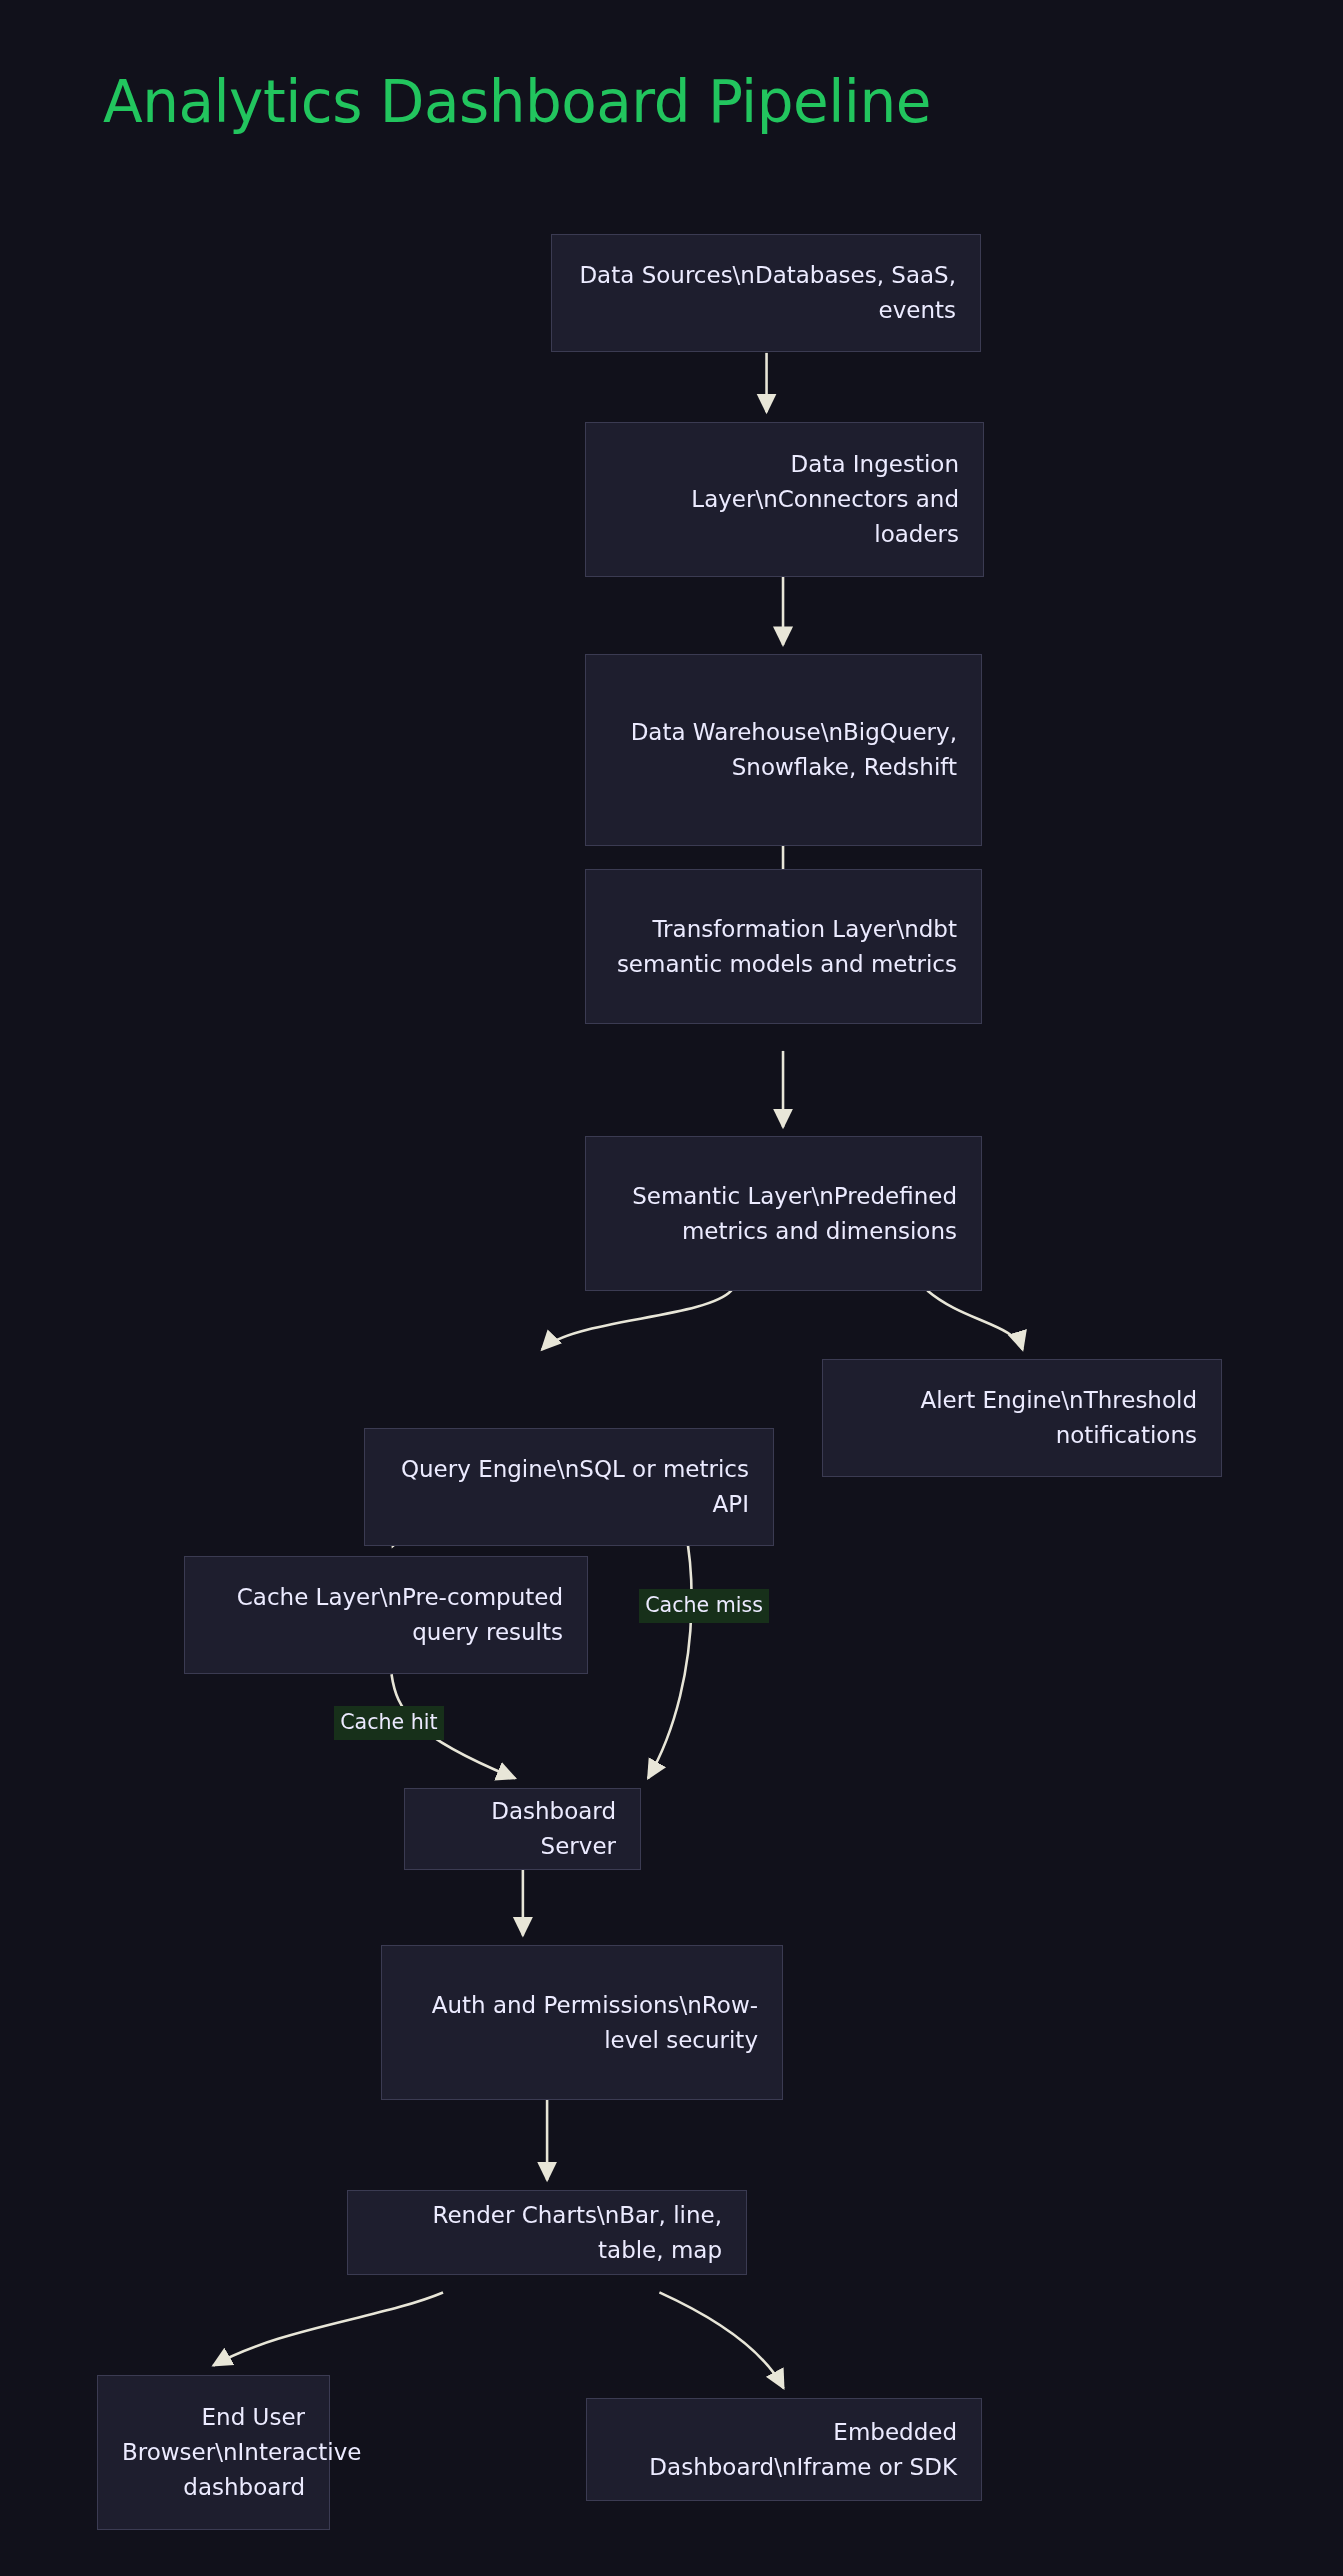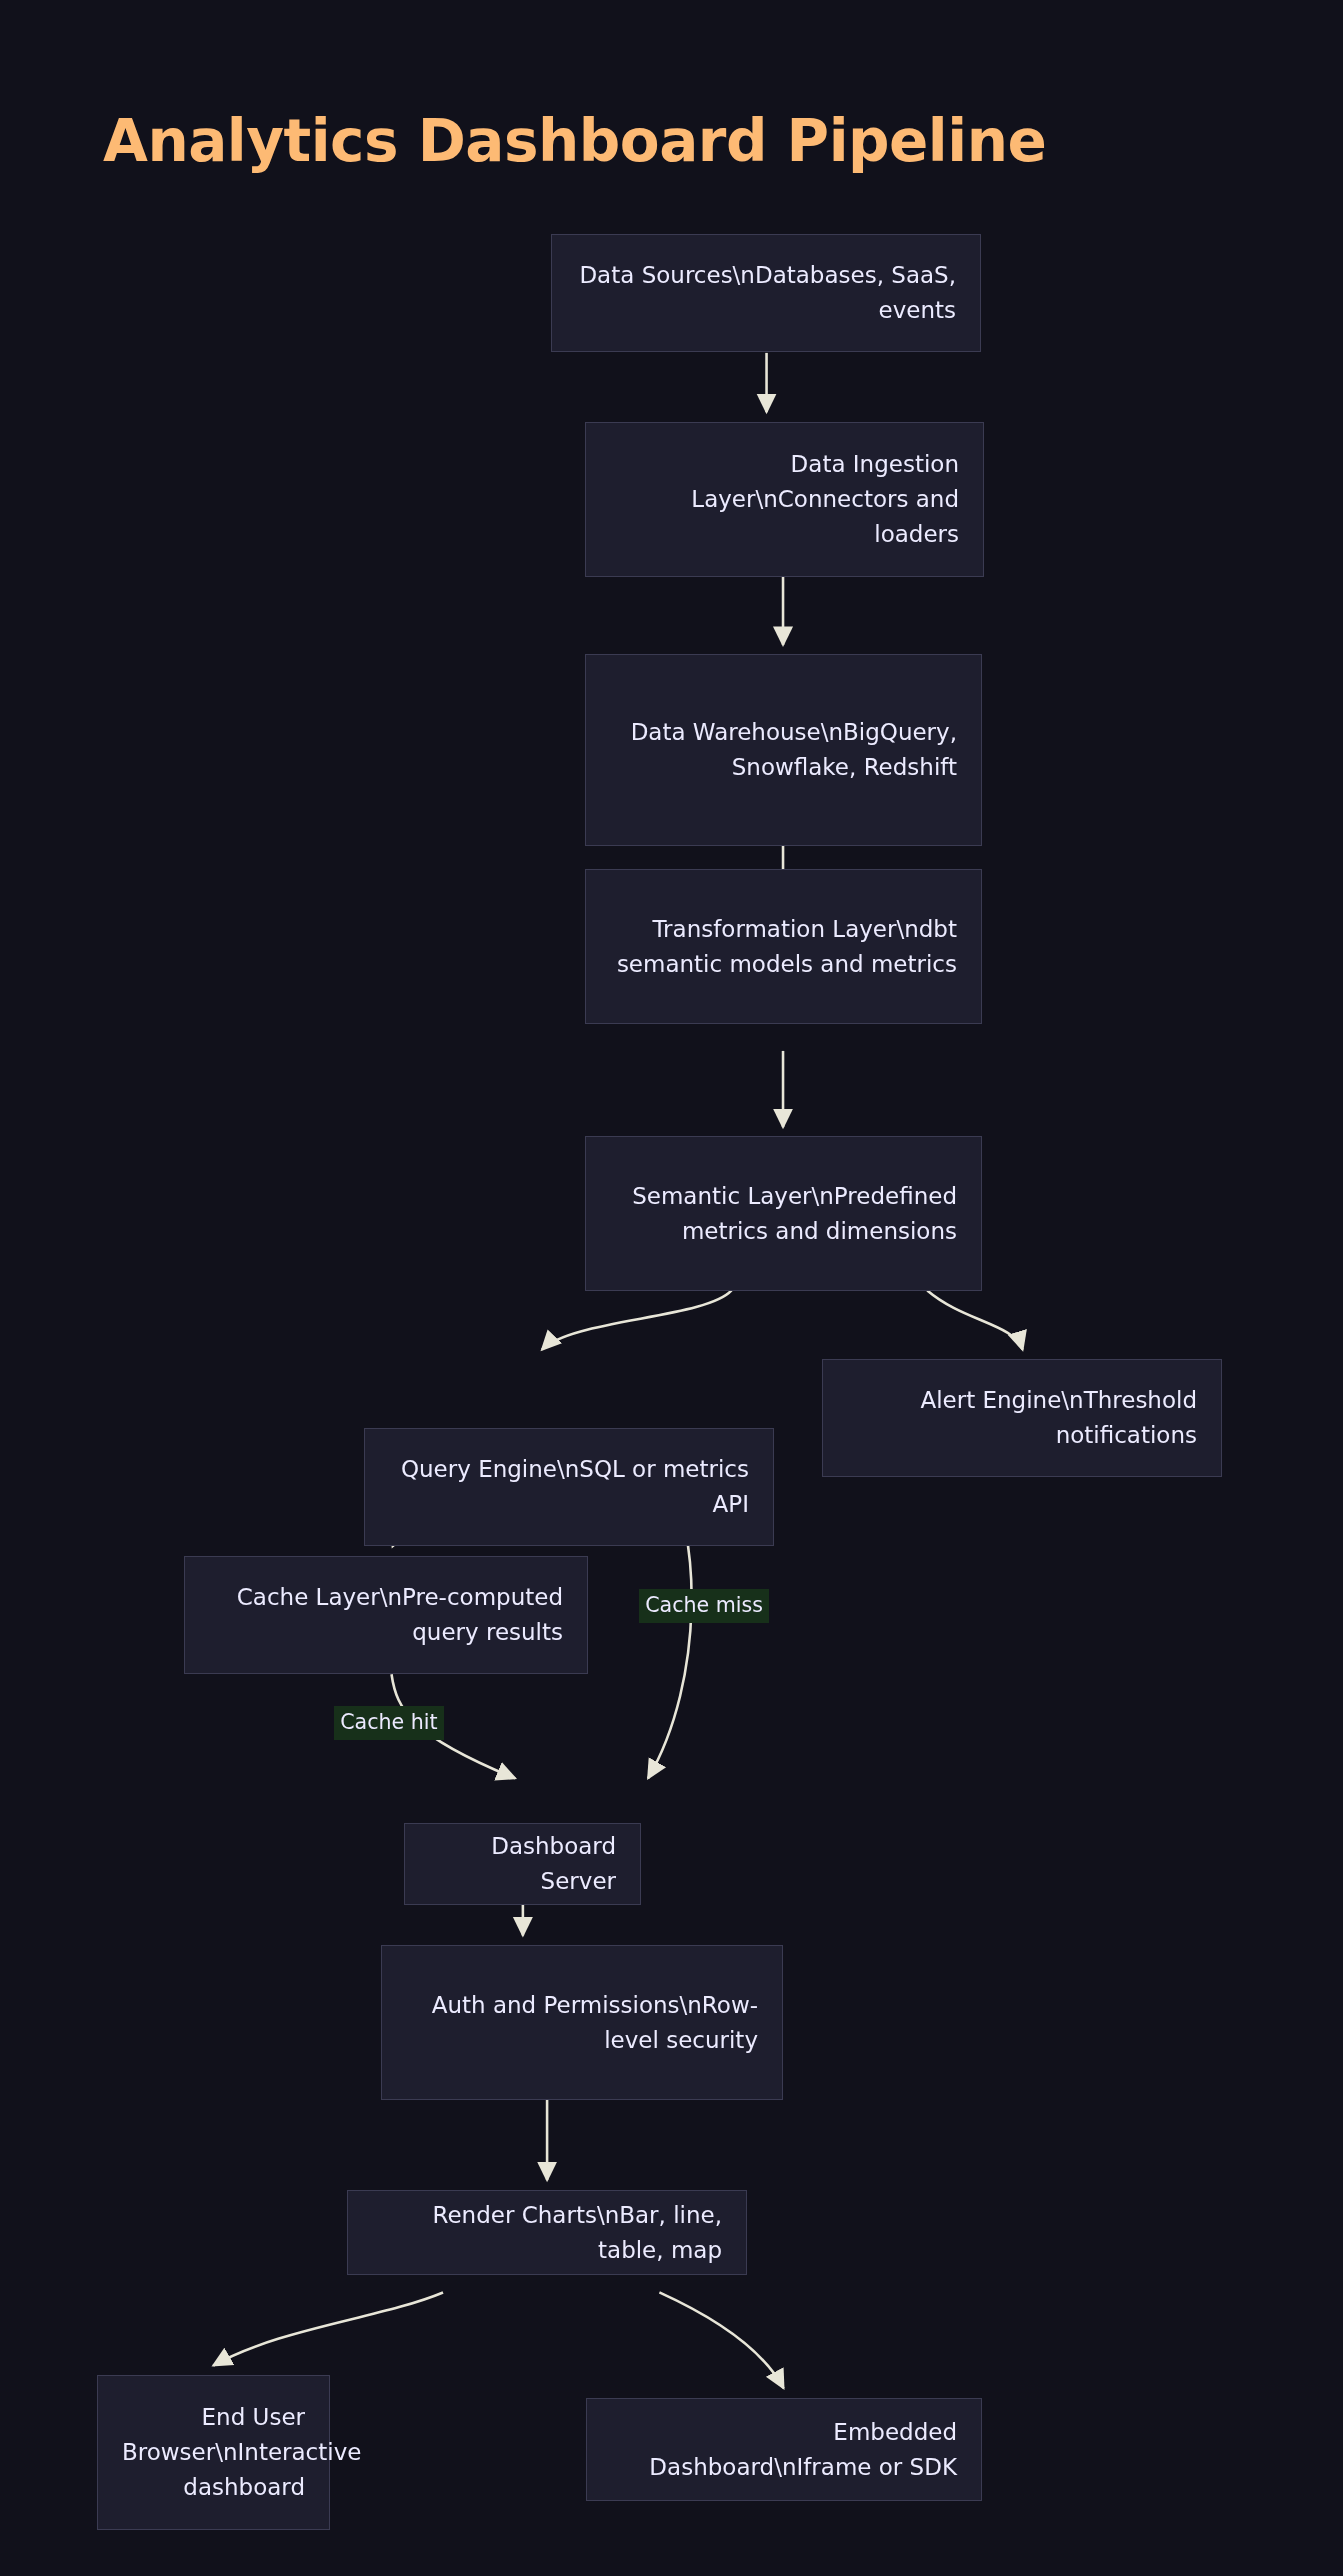--- a/index.html
+++ b/index.html
@@ -27,26 +27,25 @@
     top: 0;
     width: 1343px;
     height: 2719px;
     pointer-events: none;
   }
   .diagram-title {
     position: absolute;
     left: 103px;
     top: 72px;
     font-size: 58px;
-    font-weight: 700;
-    color: #fdba74;
+    font-weight: 400;
+    color: #22c55e;
     letter-spacing: -0.5px;
     white-space: nowrap;
     line-height: 1.05;
-    margin-top: 39px;
   }
   .node {
     position: absolute;
     box-sizing: border-box;
     background: #1e1e2e;
     border: 1.5px solid #3b3b52;
     display: flex;
     align-items: center;
     justify-content: center;
     text-align: right;
@@ -118,21 +117,21 @@
       </div>
       <div class="node" style="left: 336px; top: 1428px; width: 410px; height: 118px; margin-left: 28px;">
         <span class="node-label">Query Engine\nSQL or metrics API</span>
       </div>
       <div class="node" style="left: 822px; top: 1359px; width: 400px; height: 118px;">
         <span class="node-label">Alert Engine\nThreshold notifications</span>
       </div>
       <div class="node" style="left: 184px; top: 1556px; width: 404px; height: 118px;">
         <span class="node-label">Cache Layer\nPre-computed query results</span>
       </div>
-      <div class="node" style="left: 404px; top: 1788px; width: 237px; height: 82px; margin-top: 35px;">
+      <div class="node" style="left: 404px; top: 1788px; width: 237px; height: 82px;">
         <span class="node-label">Dashboard Server</span>
       </div>
       <div class="node" style="left: 345px; top: 1945px; width: 402px; height: 155px; margin-left: 36px;">
         <span class="node-label">Auth and Permissions\nRow-level security</span>
       </div>
       <div class="node" style="left: 347px; top: 2190px; width: 400px; height: 85px;">
         <span class="node-label">Render Charts\nBar, line, table, map</span>
       </div>
       <div class="node" style="left: 97px; top: 2375px; width: 233px; height: 155px;">
         <span class="node-label">End User Browser\nInteractive dashboard</span>

